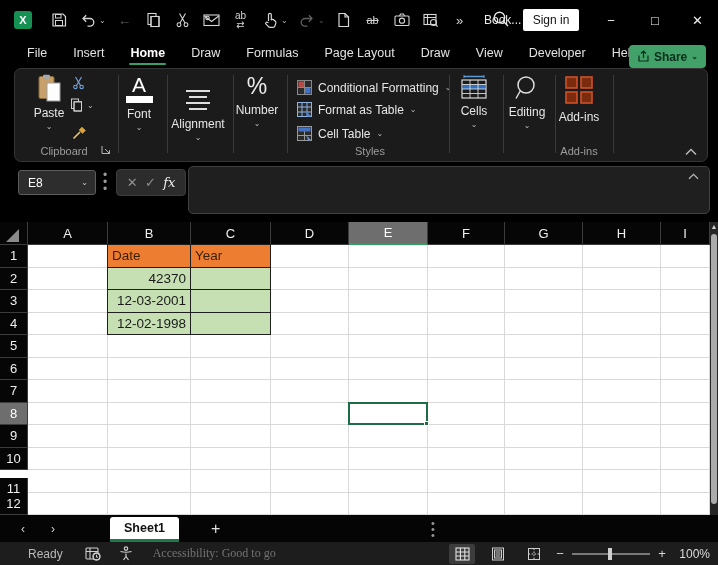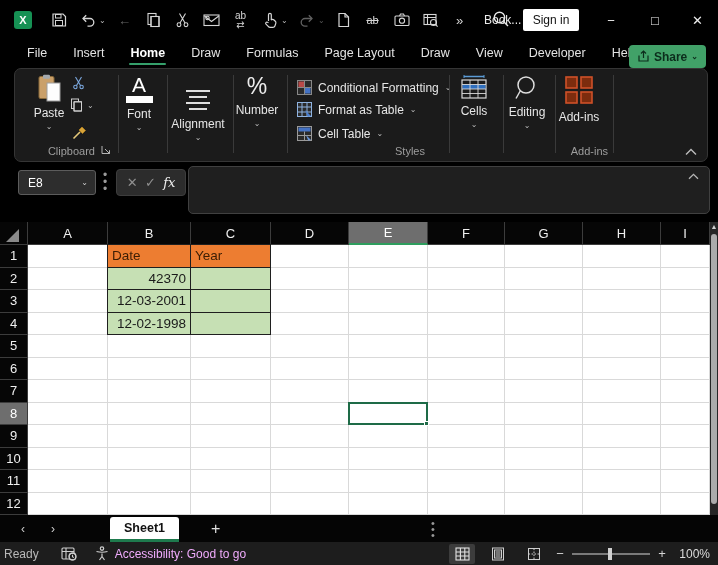--- a/index.html
+++ b/index.html
@@ -38,21 +38,21 @@
     background:#41a168; color:#0c2d1c; border:none; border-radius:4px; font-size:12px; font-family:inherit; font-weight:bold; }
   .share-btn .chev { font-size:8px; color:#0c2d1c; }
 
   
   .ribbon { position:absolute; left:14px; right:10px; top:68px; height:94px; background:#1b1b1b;
     border:1px solid #353535; border-radius:7px; }
   .rgroup-sep { position:absolute; top:6px; bottom:8px; width:1px; background:#3a3a3a; }
   .bigbtn { position:absolute; display:flex; flex-direction:column; align-items:center; }
   .bigbtn .blabel { font-size:12px; color:#e6e6e6; margin-top:4px; }
   .bigbtn .bchev { font-size:8px; color:#bdbdbd; margin-top:2px; }
-  .grouplabel { position:absolute; bottom:4px; font-size:11px; color:#9d9d9d; text-align:right; }
+  .grouplabel { position:absolute; bottom:4px; font-size:11px; color:#9d9d9d; text-align:center; }
   .smallico { position:absolute; display:flex; align-items:center; }
   .styles-row { position:absolute; display:flex; align-items:center; gap:6px; font-size:12px; color:#e6e6e6; }
   .styles-row .chev { font-size:8px; color:#bdbdbd; }
   .font-A { font-size:21px; color:#fff; line-height:20px; }
   .font-bar { width:27px; height:7px; background:#fff; margin-top:1px; }
   .pct { font-size:23px; color:#ececec; font-weight:normal; line-height:26px; }
   .collapse-ribbon { position:absolute; right:10px; bottom:5px; color:#bdbdbd; }
 
   
   .formularow { position:absolute; left:0; top:162px; width:718px; height:60px; background:#000; }
@@ -91,23 +91,23 @@
   .sheetbar { position:absolute; left:0; top:515px; width:718px; height:27px; background:#050505; display:flex; align-items:center; }
   .snav { color:#cfcfcf; font-size:12px; width:30px; text-align:center; }
   .sheettab { height:25px; margin-left:42px; margin-top:2px; padding:0 14px; background:#fff; color:#111;
     border:none; border-radius:3px 3px 0 0; font-size:12.5px; font-weight:bold; font-family:inherit; border-bottom:3px solid #1e7a4d; }
   .addsheet { color:#e0e0e0; font-size:16px; margin-left:32px; background:none; border:none; font-family:inherit; }
   .sdots { position:absolute; left:431px; color:#9a9a9a; font-size:11px; line-height:6px; text-align:center; }
 
   
   .statusbar { position:absolute; left:0; top:542px; width:718px; height:23px; background:#1d1d1d;
     display:flex; align-items:center; font-size:12px; color:#b9b9b9; }
-  .sb-ready { margin-left:4px;text-align:center; }
+  .sb-ready { margin-left:28px;text-align:center; }
   .sb-ico { margin-left:22px; display:flex; align-items:center; color:#cfcfcf; }
-  .sb-acc-text { margin-left:6px; color:#f0abfc; }
+  .sb-acc-text { margin-left:20px; color:#737373;font-family:Liberation Serif, serif; }
   .sb-right { position:absolute; right:8px; display:flex; align-items:center; gap:0; }
   .viewbtn { width:26px; height:20px; display:flex; align-items:center; justify-content:center; margin:0 5px; border-radius:2px; }
   .viewbtn.active { background:#3c3c3c; }
   .zoom-minus,.zoom-plus { color:#d5d5d5; font-size:13px; width:16px; text-align:center; }
   .zoom-track { position:relative; width:78px; height:2px; background:#7a7a7a; margin:0 4px; }
   .zoom-thumb { position:absolute; left:36px; top:-5px; width:4px; height:12px; background:#d0d0d0; }
   .zoom-pct { width:40px; text-align:right; color:#dcdcdc; }
 </style>
 </head>
 <body>
@@ -498,21 +498,21 @@
       <div class="ghdr" style="left: 0px; top: 225.5px; width: 28px; height: 22.5px;">10</div>
       <div class="gcell" id="cell-A10" style="left: 28px; top: 225.5px; width: 80px; height: 22.5px;"></div>
       <div class="gcell" id="cell-B10" style="left: 108px; top: 225.5px; width: 83px; height: 22.5px;"></div>
       <div class="gcell" id="cell-C10" style="left: 191px; top: 225.5px; width: 80px; height: 22.5px;"></div>
       <div class="gcell" id="cell-D10" style="left: 271px; top: 225.5px; width: 78px; height: 22.5px;"></div>
       <div class="gcell" id="cell-E10" style="left: 349px; top: 225.5px; width: 79px; height: 22.5px;"></div>
       <div class="gcell" id="cell-F10" style="left: 428px; top: 225.5px; width: 77px; height: 22.5px;"></div>
       <div class="gcell" id="cell-G10" style="left: 505px; top: 225.5px; width: 78px; height: 22.5px;"></div>
       <div class="gcell" id="cell-H10" style="left: 583px; top: 225.5px; width: 78px; height: 22.5px;"></div>
       <div class="gcell" id="cell-I10" style="left: 661px; top: 225.5px; width: 49px; height: 22.5px;"></div>
-      <div class="ghdr" style="left: 0px; top: 248px; width: 28px; height: 22.5px;">11</div>
+      <div class="ghdr" style="left: 0px; top: 256px; width: 28px; height: 22.5px;">11</div>
       <div class="gcell" id="cell-A11" style="left: 28px; top: 248px; width: 80px; height: 22.5px;"></div>
       <div class="gcell" id="cell-B11" style="left: 108px; top: 248px; width: 83px; height: 22.5px;"></div>
       <div class="gcell" id="cell-C11" style="left: 191px; top: 248px; width: 80px; height: 22.5px;"></div>
       <div class="gcell" id="cell-D11" style="left: 271px; top: 248px; width: 78px; height: 22.5px;"></div>
       <div class="gcell" id="cell-E11" style="left: 349px; top: 248px; width: 79px; height: 22.5px;"></div>
       <div class="gcell" id="cell-F11" style="left: 428px; top: 248px; width: 77px; height: 22.5px;"></div>
       <div class="gcell" id="cell-G11" style="left: 505px; top: 248px; width: 78px; height: 22.5px;"></div>
       <div class="gcell" id="cell-H11" style="left: 583px; top: 248px; width: 78px; height: 22.5px;"></div>
       <div class="gcell" id="cell-I11" style="left: 661px; top: 248px; width: 49px; height: 22.5px;"></div>
       <div class="ghdr" style="left: 0px; top: 270.5px; width: 28px; height: 22.5px;">12</div>

